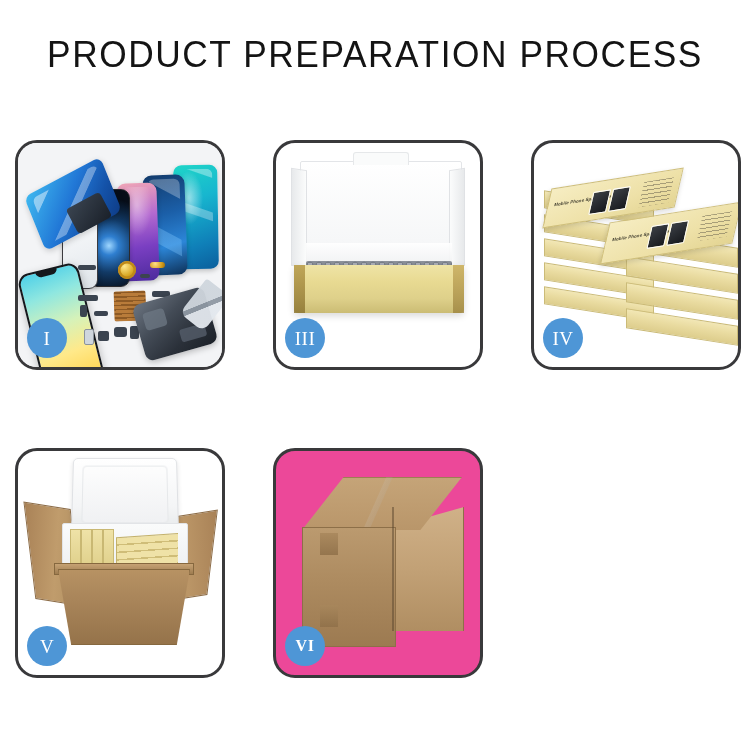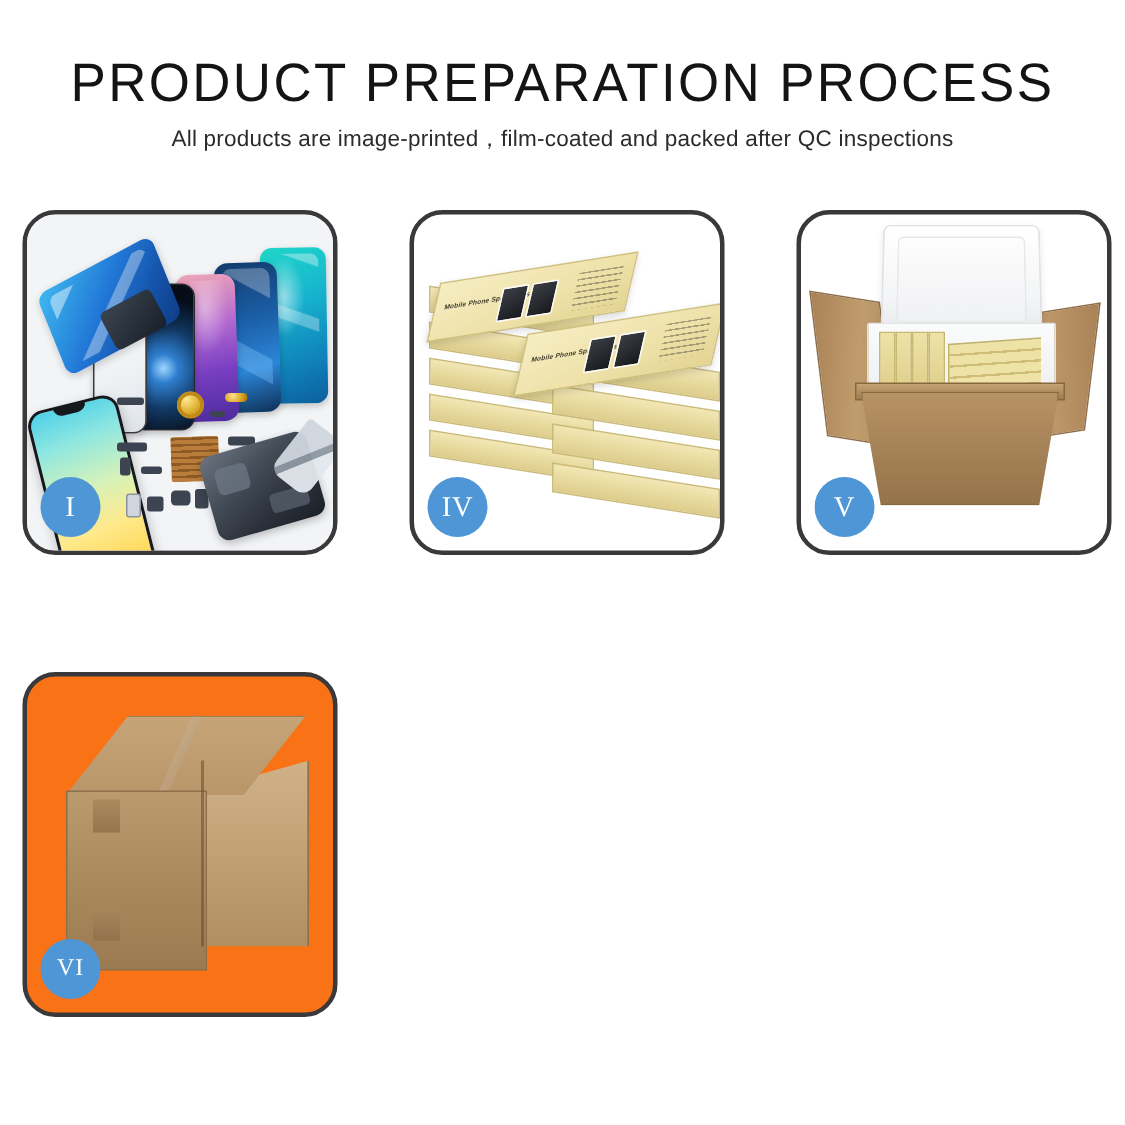--- a/index.html
+++ b/index.html
@@ -423,21 +423,21 @@
     border:1px solid #86683f;
     clip-path: polygon(0 0, 100% 0, 90% 100%, 10% 100%);
   }
   .v-cartonlip{
     position:absolute; left:36px; top:112px; width:138px; height:10px;
     background: linear-gradient(180deg,#c6a274,#9e7c50);
     border:1px solid #86683f;
   }
 
   
-  .p6 { background:#f97316; }
+  .p6 { background:#ec4899;font-weight:bold; }
   .vi-top{
     position:absolute; left:26px; top:26px; width:160px; height:52px;
     background: linear-gradient(180deg,#c5a478 0%, #b9966a 100%);
     clip-path: polygon(26% 0, 100% 0, 74% 100%, 0 100%);
     border-top:1px solid #9d7f53;
   }
   .vi-topseam{
     position:absolute; left:86px; top:26px; width:64px; height:52px;
     background: linear-gradient(110deg, rgba(255,255,255,.18), rgba(0,0,0,.12));
     clip-path: polygon(38% 0, 48% 0, 12% 100%, 2% 100%);
@@ -463,21 +463,20 @@
   .vi-edge{
     position:absolute; left:116px; top:56px; width:2px; height:124px;
     background: rgba(90,70,45,.5);
   }
 </style>
 </head>
 <body>
 
 <div class="header">
   <h1 class="title">PRODUCT PREPARATION PROCESS</h1>
-  <p class="subtitle">All products are image-printed，film-coated and packed after QC inspections</p>
 </div>
 
 <div class="grid">
 
   <div class="panel p1">
     <div class="panel-media">
       <div class="canvas"></div>
 
       <div class="ph ph-a"></div>
       <div class="ph ph-b"></div>
@@ -507,20 +506,31 @@
       <div class="part" style="left:80px; top:188px; width:11px; height:10px;"></div>
       <div class="part" style="left:128px; top:176px; width:11px; height:8px;"></div>
 
       <div class="backshell"></div>
       <div class="tweezers"></div>
     </div>
     <div class="badge">I</div>
   </div>
 
 
+  <div class="panel p3">
+    <div class="panel-media">
+      <div class="c3-lidback"></div>
+      <div class="c3-flapL"></div>
+      <div class="c3-flapR"></div>
+      <div class="c3-foamtop"></div>
+      <div class="c3-fill"></div>
+      <div class="c3-base"></div>
+    </div>
+    <div class="badge">III</div>
+  </div>
 
   <div class="panel p4">
     <div class="panel-media">
       <div class="stack">
         <div class="bx bx-l1"></div>
         <div class="bx bx-l2"></div>
         <div class="bx bx-l3"></div>
         <div class="bx bx-l4"></div>
         <div class="bx bx-l5"></div>
 

